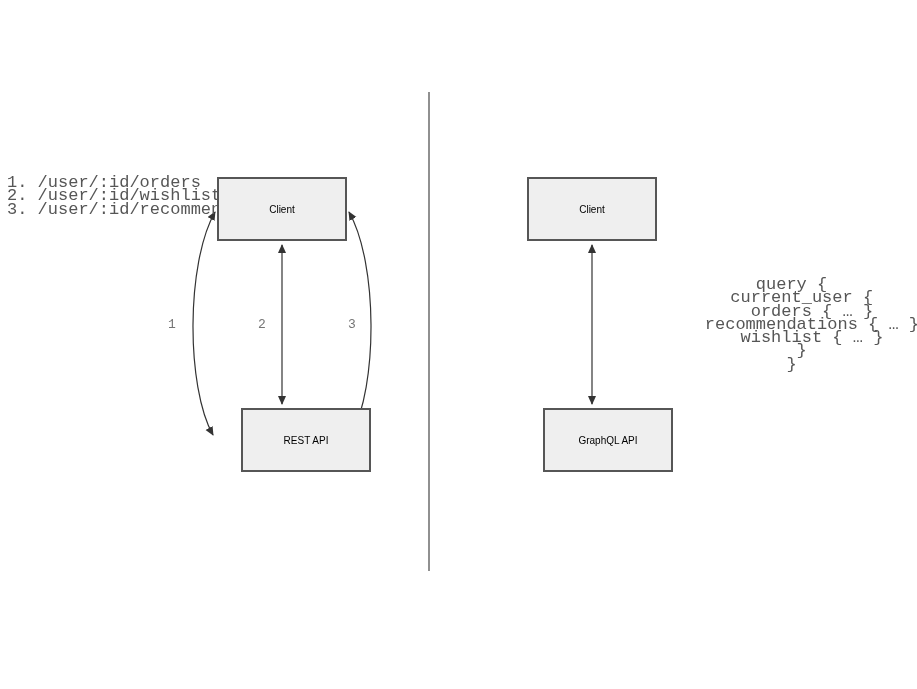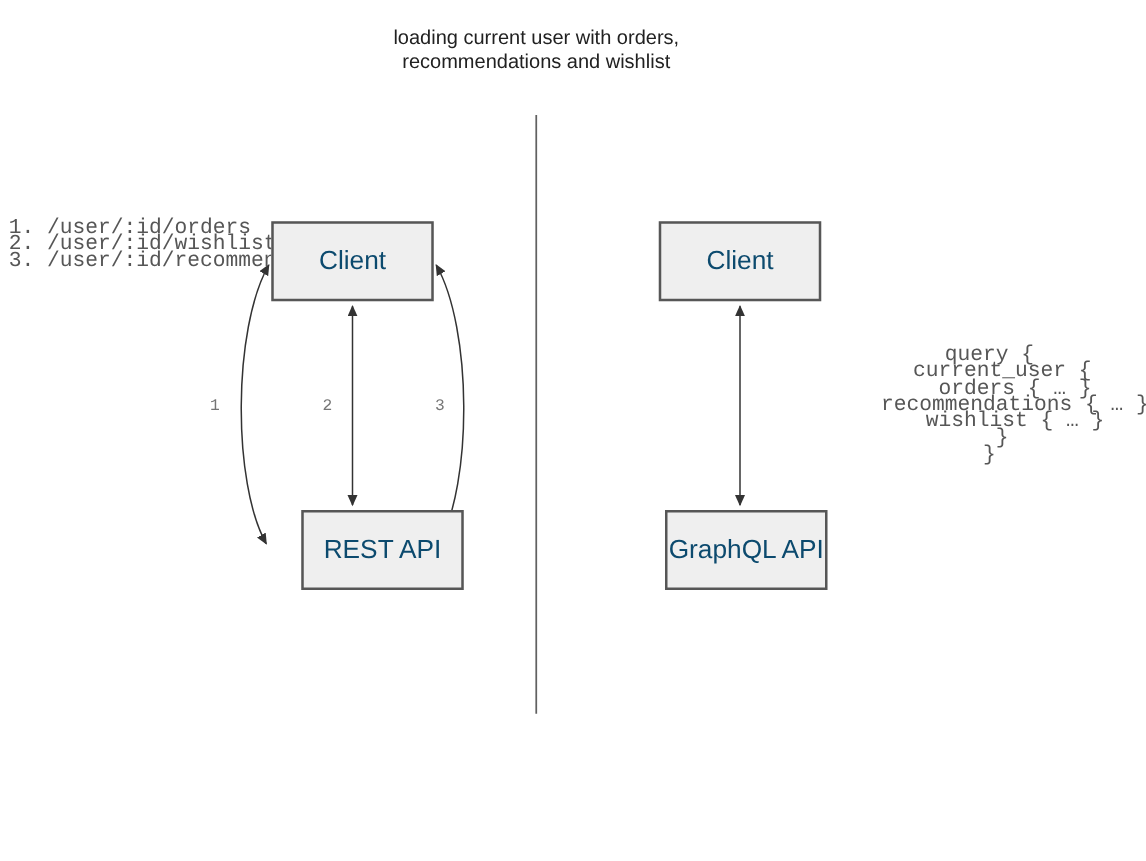--- a/index.html
+++ b/index.html
@@ -30,27 +30,27 @@
   .node {
     position: absolute;
     width: 130px;
     height: 64px;
     box-sizing: border-box;
     background: #efefef;
     border: 2px solid #565656;
     display: flex;
     align-items: center;
     justify-content: center;
-    font-size: 21px;
-    color: #0c4a6e;
+    font-size: 10px;
+    color: #000000;
   }
   #client-left  { left: 217px; top: 177px; }
   #rest-api     { left: 217px; top: 408px; margin-left: 24px; }
   #client-right { left: 527px; top: 177px; }
-  #graphql-api  { left: 532px; top: 408px; }
+  #graphql-api  { left: 543px; top: 408px; }
   .code {
     position: absolute;
     margin: 0;
     font-family: Liberation Mono, monospace;
     font-size: 17px;
     line-height: 13.3px;
     color: #565656;
     white-space: pre;
   }
   #endpoints { left: 7px;   top: 176px; }
@@ -65,22 +65,20 @@
   }
   #arrow-label-1 { left: 172px; }
   #arrow-label-2 { left: 262px; }
   #arrow-label-3 { left: 352px; }
 </style>
 </head>
 <body>
 
 <div class="canvas">
 
-  <div class="title">loading current user with orders,
-recommendations and wishlist</div>
 
   <svg class="diagram-svg" width="917" height="689" viewBox="0 0 917 689">
     <defs>
       <marker id="ah" markerUnits="userSpaceOnUse" markerWidth="10" markerHeight="9" refX="8" refY="4" orient="auto-start-reverse">
         <path d="M0,0 L9,4 L0,8 Z" fill="#333333"></path>
       </marker>
     </defs>
 
     <line x1="429" y1="92" x2="429" y2="571" stroke="#616161" stroke-width="1.4"></line>
 

